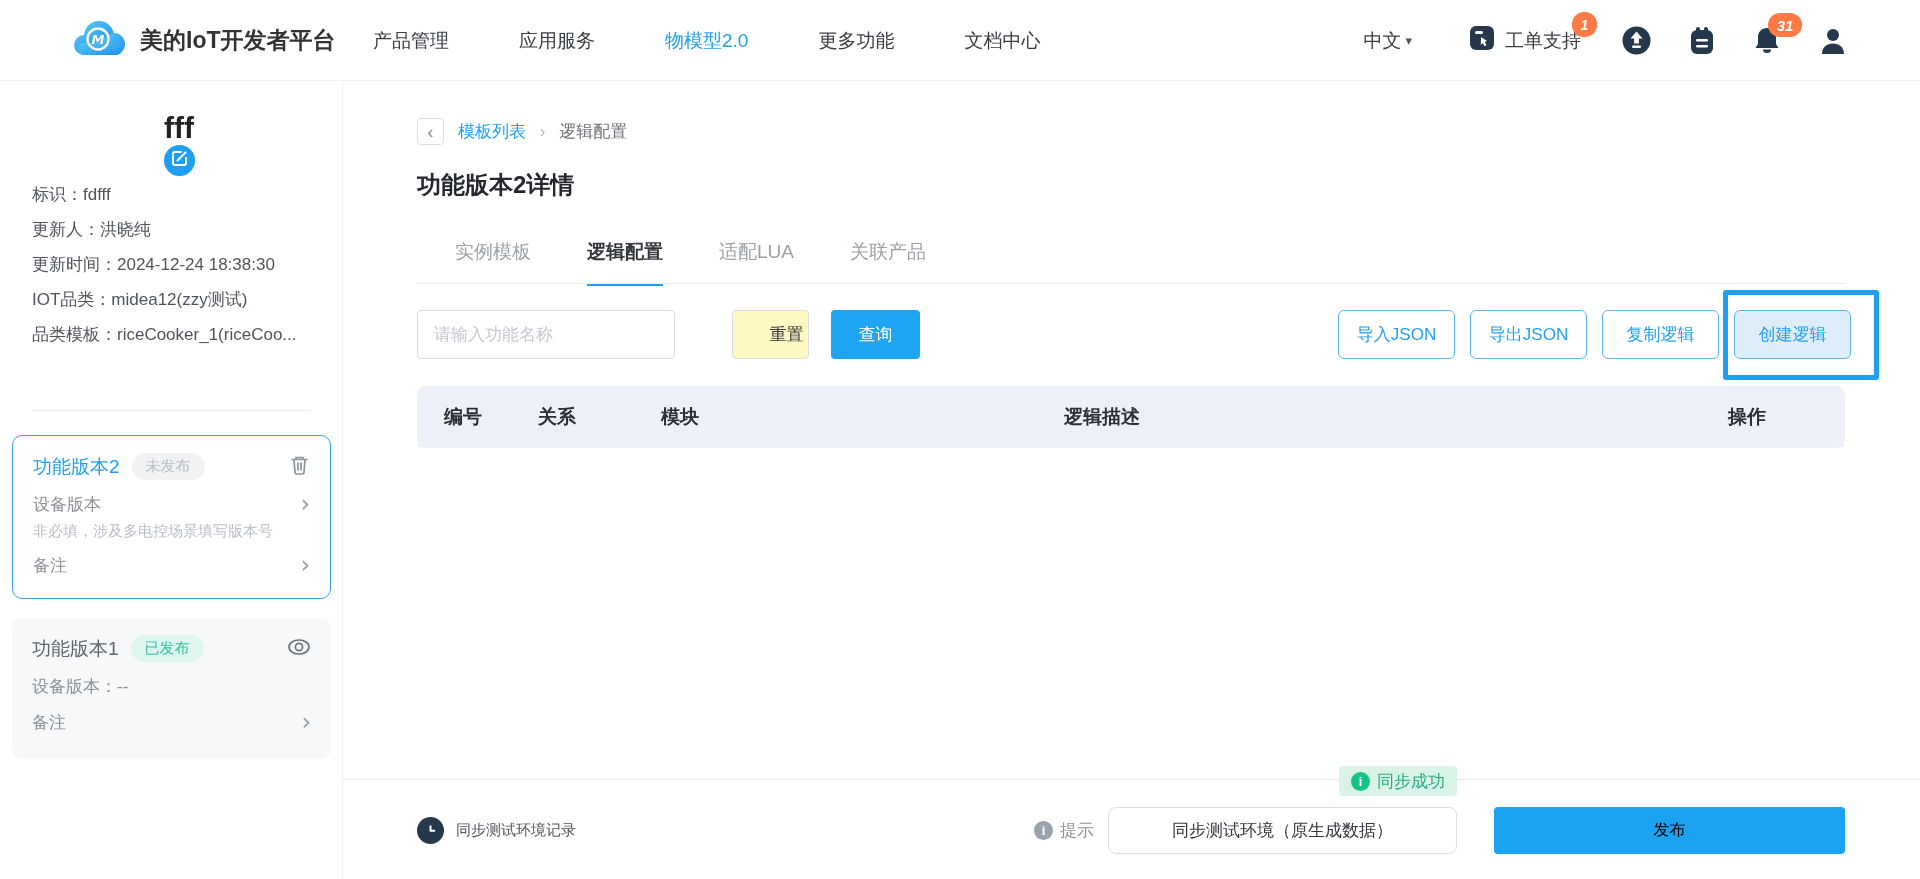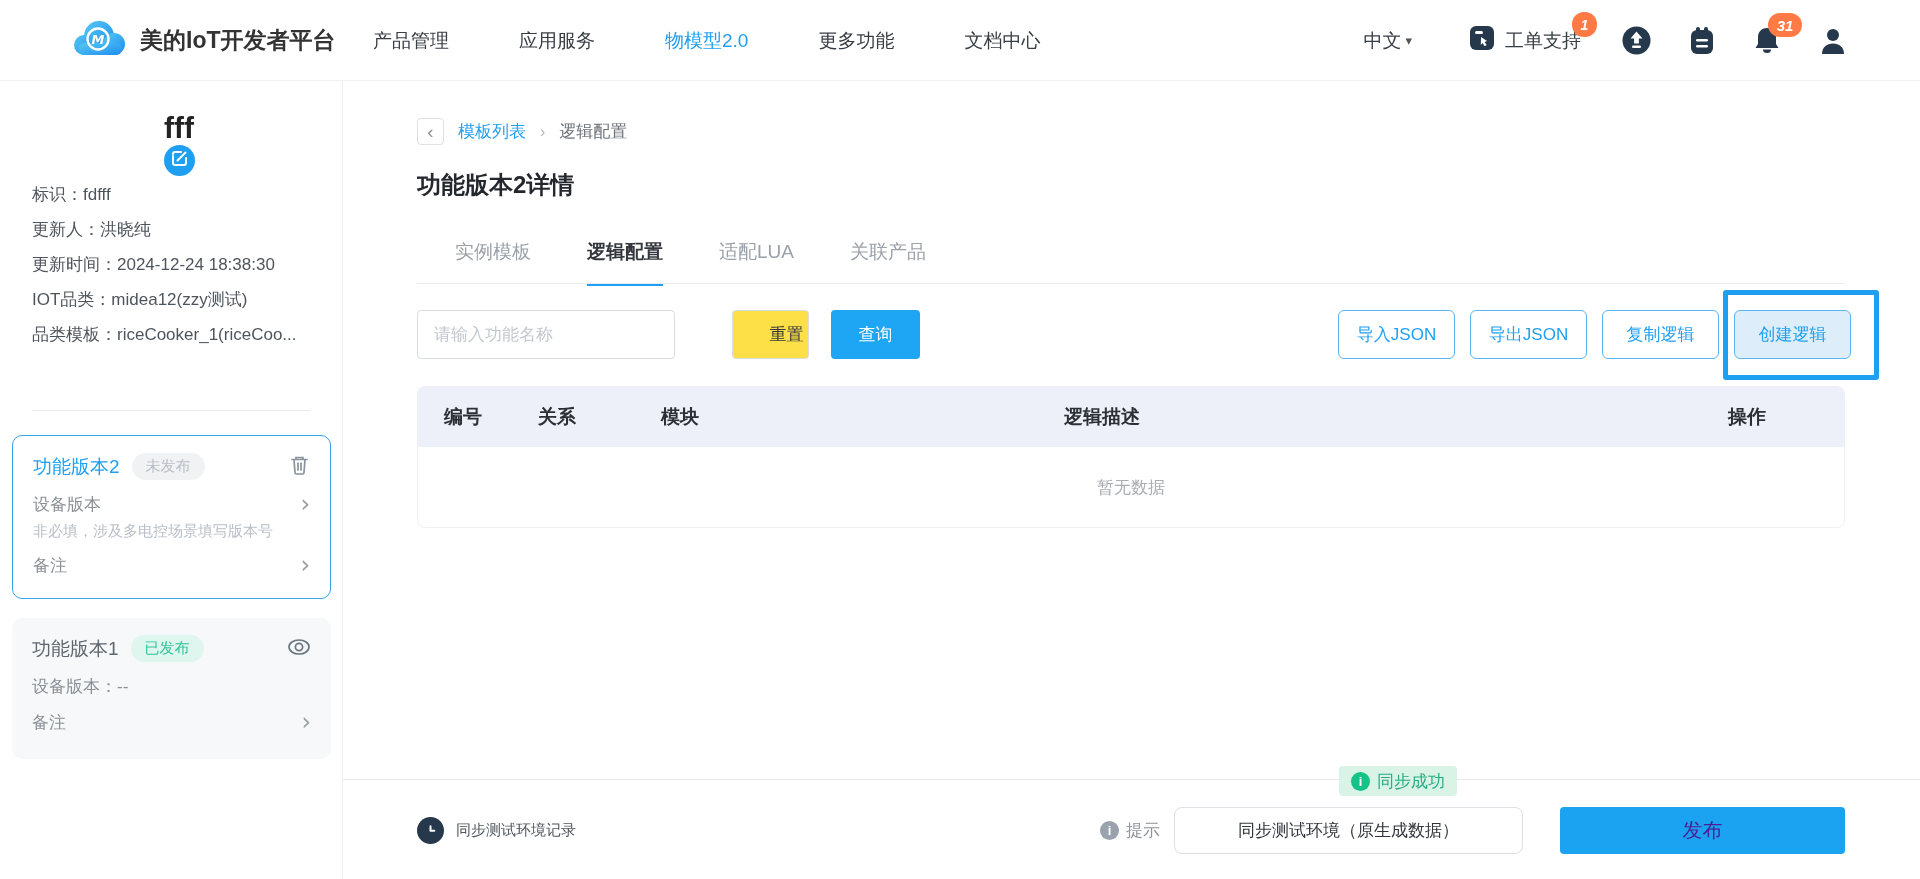--- a/index.html
+++ b/index.html
@@ -60,21 +60,21 @@
   .crumb-cur { font-size:17px; color:#6b7076; }
   .page-title { position:absolute; left:74px; top:88px; font-size:24px; font-weight:700; color:#24282e; }
   .tabs { position:absolute; left:112px; top:158px; display:flex; gap:56px; }
   .tab { font-size:19px; color:#9ba1a8; padding-bottom:18px; cursor:pointer; }
   .tab.active { color:#33373d; font-weight:600; border-bottom:3px solid #1e9ff2; }
   .tabs-divider { position:absolute; left:74px; right:75px; top:202px; height:1px; background:#e9ebef; }
   .controls { position:absolute; left:74px; right:69px; top:229px; height:49px; display:flex; align-items:center; }
   .search-input { width:258px; height:49px; border:1px solid #d9dce1; border-radius:4px; padding:0 16px;
     font-size:17px; color:#333; outline:none; font-family:inherit; }
   .search-input::placeholder { color:#c3c8cf; }
-  .btn-reset { margin-left:57px; width:77px; height:49px; background:#fde047; border:1px solid #d9dce1;
+  .btn-reset { margin-left:57px; width:77px; height:49px; background:#fef9c3; border:1px solid #d9dce1;
     border-radius:4px; font-size:17px; color:#33373d; cursor:pointer; font-family:inherit;padding-left:32px; }
   .btn-query { margin-left:22px; width:89px; height:49px; background:#1ea5f3; border:none;
     border-radius:4px; font-size:17px; color:#fff; cursor:pointer; font-family:inherit; }
   .actions { margin-left:auto; display:flex; gap:15px; }
   .btn-outline { width:117px; height:49px; background:#fff; border:1px solid #5ab5f3; border-radius:6px;
     font-size:17px; color:#1e9ff2; cursor:pointer; font-family:inherit; white-space:nowrap; }
   .btn-outline.lit { background:#ddeefa; }
   .highlight-box { position:absolute; left:1380px; top:209px; width:156px; height:90px;
     border:5px solid #1e9ff2; border-radius:3px; pointer-events:none; z-index:10; }
   .table-wrap { position:absolute; left:74px; top:305px; width:1428px; border-radius:8px;
@@ -91,22 +91,22 @@
   .foot-left { position:absolute; left:74px; top:0; height:100px; display:flex; align-items:center; gap:12px; cursor:pointer; }
   .clock-circle { width:27px; height:27px; border-radius:50%; background:#26384c; display:flex;
     align-items:center; justify-content:center; }
   .foot-history { font-size:15px; color:#4f555c; }
   .foot-right { position:absolute; right:75px; top:0; height:100px; display:flex; align-items:center; }
   .tip { display:flex; align-items:center; gap:7px; font-size:17px; color:#8d939a; margin-right:14px; }
   .info-dot { width:19px; height:19px; border-radius:50%; background:#9aa3ad; color:#fff; font-size:13px;
     font-weight:700; display:flex; align-items:center; justify-content:center; font-style:normal; }
   .btn-sync { width:349px; height:47px; background:#fff; border:1px solid #dcdfe3; border-radius:8px;
     font-size:17px; color:#33373d; cursor:pointer; font-family:inherit; }
-  .btn-publish { margin-left:37px; width:285px; height:47px; background:#1ba2f0; border:none;
-    border-radius:4px; font-size:20px; color:#4c1d95; cursor:pointer; font-family:inherit; }
+  .btn-publish { margin-left:37px; width:351px; height:47px; background:#1ba2f0; border:none;
+    border-radius:4px; font-size:16px; color:#000000; cursor:pointer; font-family:inherit; }
   .toast { position:absolute; right:463px; top:-14px; height:30px; display:flex; align-items:center; gap:7px;
     background:#d9f4e7; border-radius:4px; padding:0 12px; z-index:16; }
   .toast .info-dot { background:#15c287; }
   .toast-text { font-size:17px; color:#2aab84; }
 </style>
 </head>
 <body>
 
 <div class="navbar">
   <div class="brand">
@@ -287,21 +287,20 @@
   <div class="highlight-box"></div>
 
   <div class="table-wrap">
     <div class="thead">
       <span class="th">编号</span>
       <span class="th">关系</span>
       <span class="th">模块</span>
       <span class="th">逻辑描述</span>
       <span class="th">操作</span>
     </div>
-    <div class="tbody-empty">暂无数据</div>
   </div>
 </div>
 
 <div class="footer">
   <div class="foot-left">
     <span class="clock-circle">
       <svg width="15" height="15" viewBox="0 0 15 15">
         <path d="M7.5 3.2 v4.6 h3.8" stroke="#fff" stroke-width="2" fill="none" stroke-linecap="round" stroke-linejoin="round"></path>
       </svg>
     </span>

